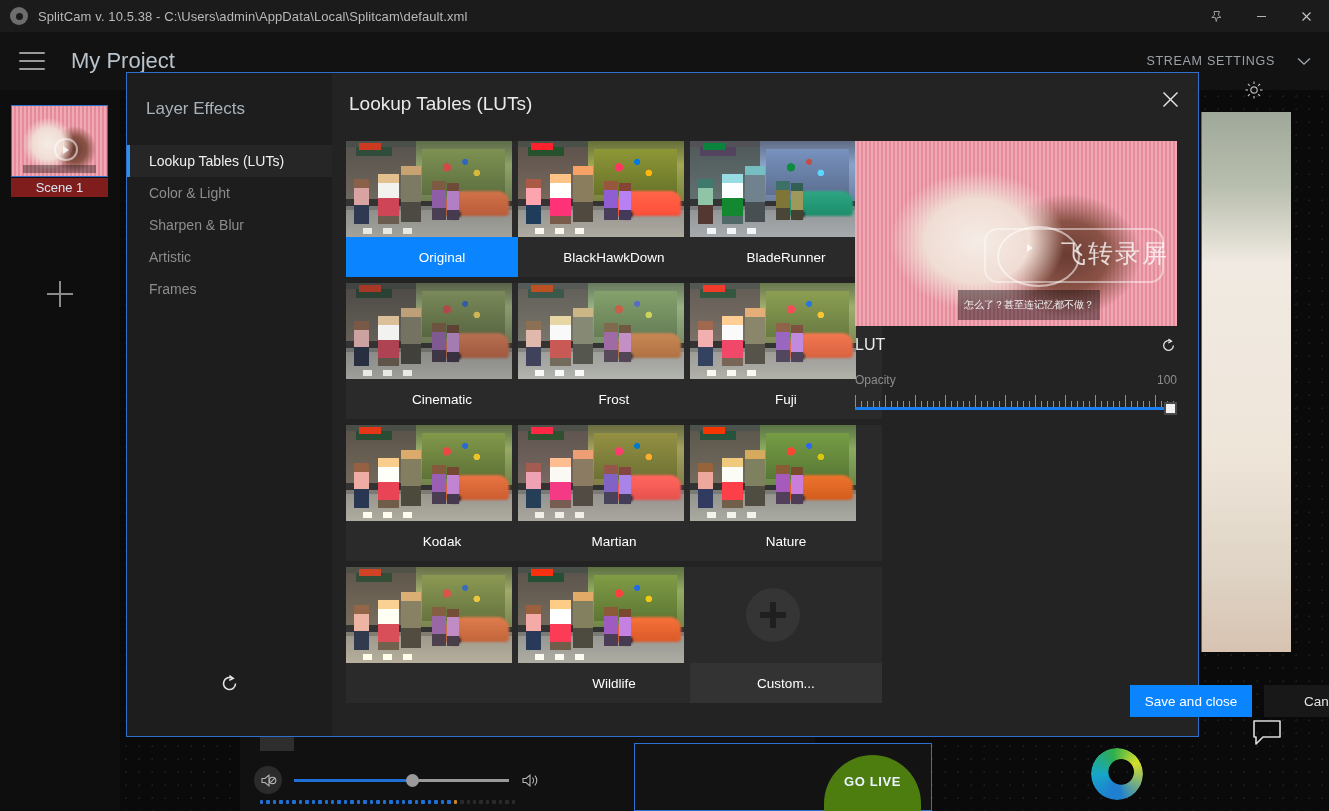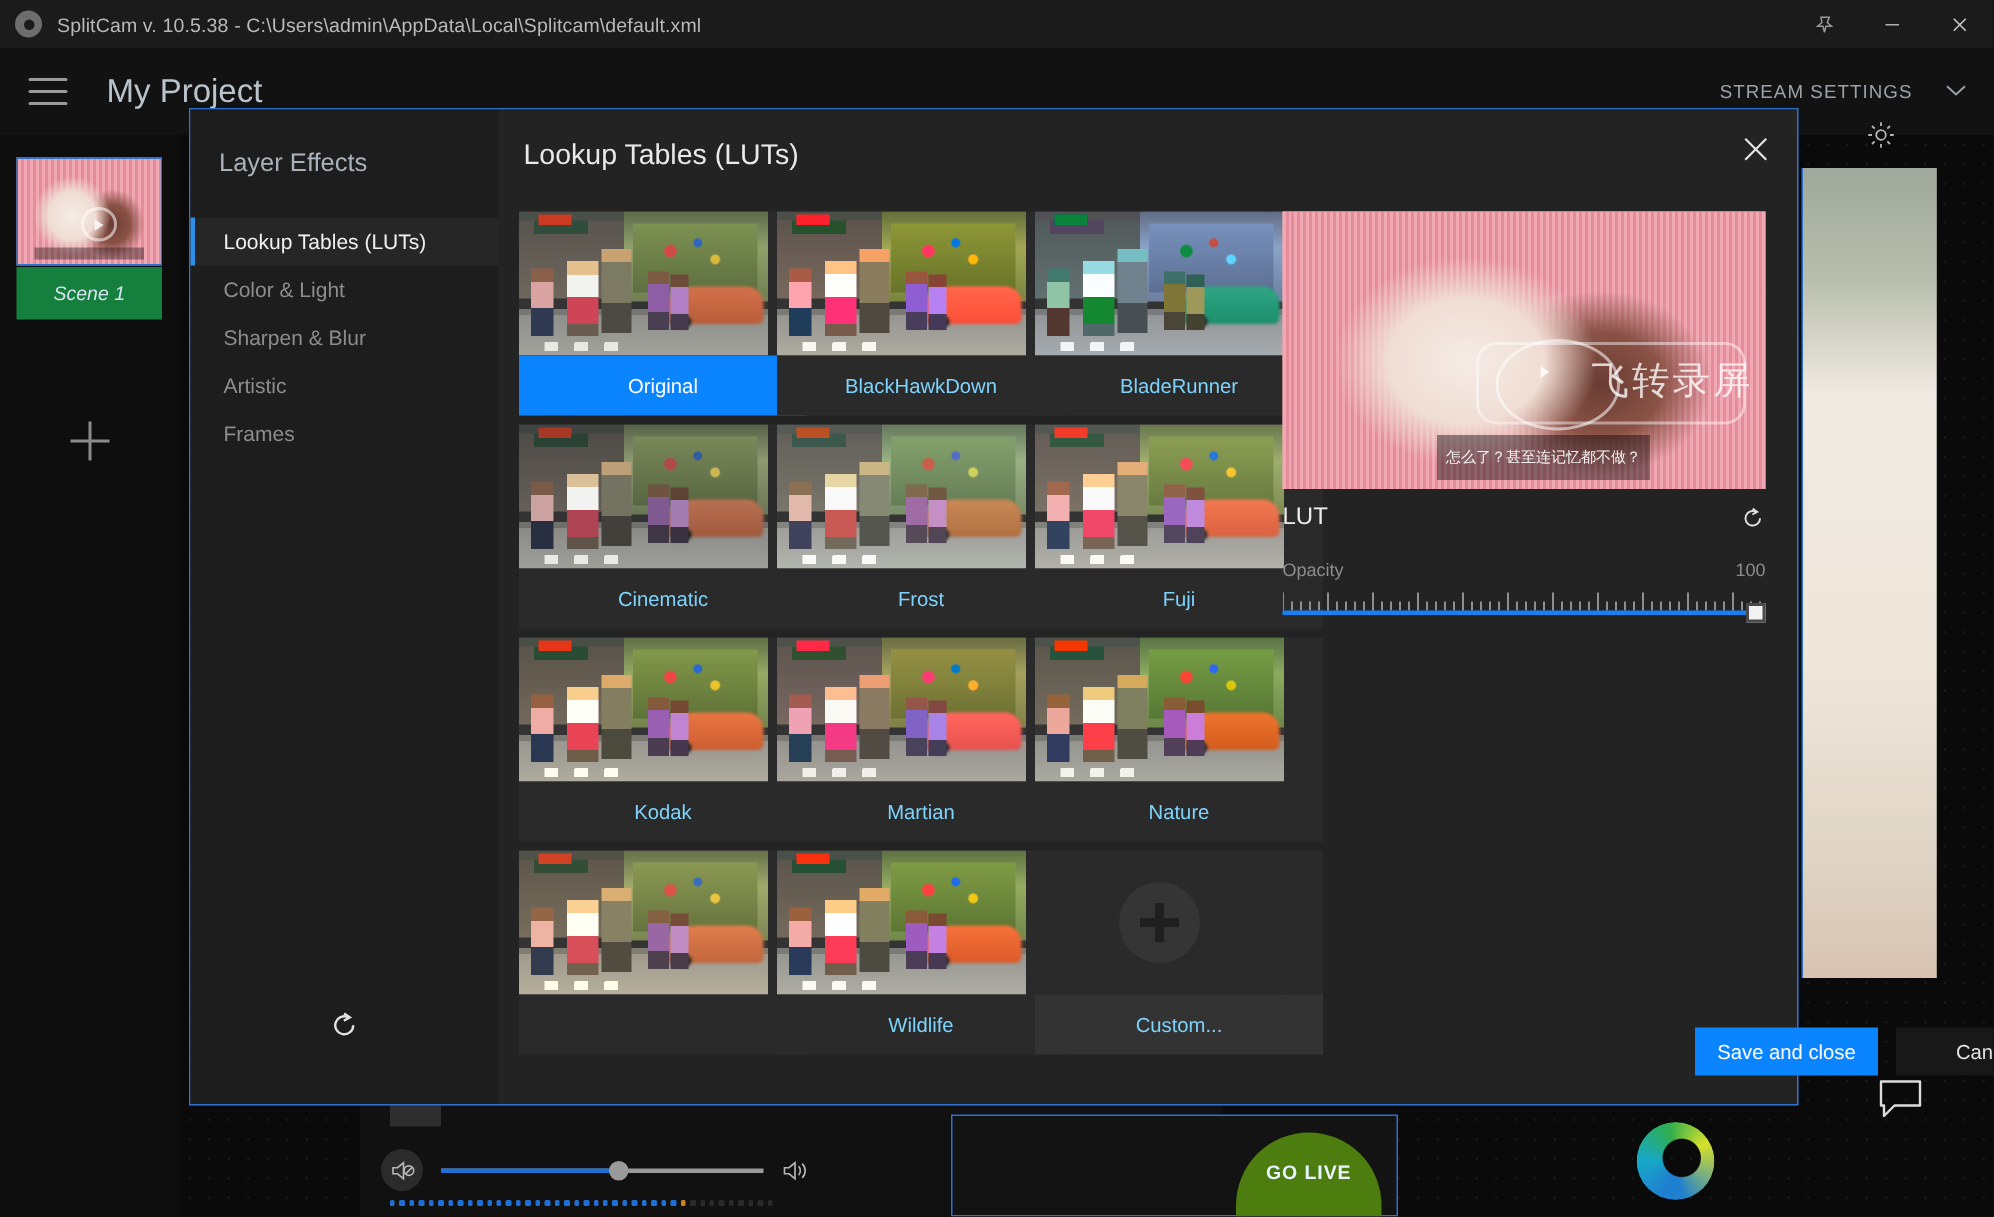--- a/index.html
+++ b/index.html
@@ -83,23 +83,23 @@
   .photo-pink .play-badge::after {
     content: ""; position: absolute; left: 36%; top: 28%;
     border-left: 6px solid rgba(255,255,255,.8);
     border-top: 4px solid transparent; border-bottom: 4px solid transparent;
   }
   .photo-pink .sub {
     position: absolute; left: 12%; right: 12%; bottom: 5%; height: 11%;
     background: rgba(0,0,0,.35);
   }
   #scene-label {
-    position: absolute; left: 11px; top: 88px; width: 97px; height: 35px;
-    background: #15803d; color: #d7e3f0; font-size: 13px;
-    display: flex; align-items: center; justify-content: center; font-style: italic;
+    position: absolute; left: 11px; top: 88px; width: 97px; height: 19px;
+    background: #7f1d1d; color: #d7e3f0; font-size: 13px;
+    display: flex; align-items: center; justify-content: center;
   }
   #scene-add {
     position: absolute; left: 11px; top: 136px; width: 97px; height: 136px;
     display: flex; align-items: center; justify-content: center;
   }
   #scene-add .plus { position: relative; width: 26px; height: 26px; }
   #scene-add .plus::before, #scene-add .plus::after {
     content: ""; position: absolute; background: #8b8b8b;
   }
   #scene-add .plus::before { left: 0; top: 12px; width: 26px; height: 2px; }
@@ -235,21 +235,21 @@
   #lut-grid {
     position: absolute; left: 14px; top: 68px;
     display: grid; grid-template-columns: repeat(3, 166px); gap: 6px 6px;
   }
   .lut-tile { width: 192px; height: 136px; background: #2a2a2a; cursor: pointer; }
   .lut-thumb {
     width: 166px; height: 96px; position: relative; overflow: hidden; background: #333;
   }
   .lut-caption {
     height: 40px; display: flex; align-items: center; justify-content: center;
-    font-size: 13.5px; color: #7dd3fc;
+    font-size: 13.5px; color: #ffffff;
   }
   .lut-tile.selected .lut-caption { background: #0a84ff; color: #ffffff; }
 
   
   .street { position: absolute; inset: 0; }
   .street .sky   { position:absolute; left:0; top:0; right:0; height:16%; background:#4a4f4a; }
   .street .shop  { position:absolute; left:42%; top:0; right:0; bottom:38%;
                    background: linear-gradient(180deg,#5d6b4a,#8fa06a 40%,#6f7f52); }
   .street .glass { position:absolute; left:46%; top:8%; width:50%; height:48%;
                    background: radial-gradient(circle at 30% 40%, #d14a4a 0 6%, transparent 7%),

